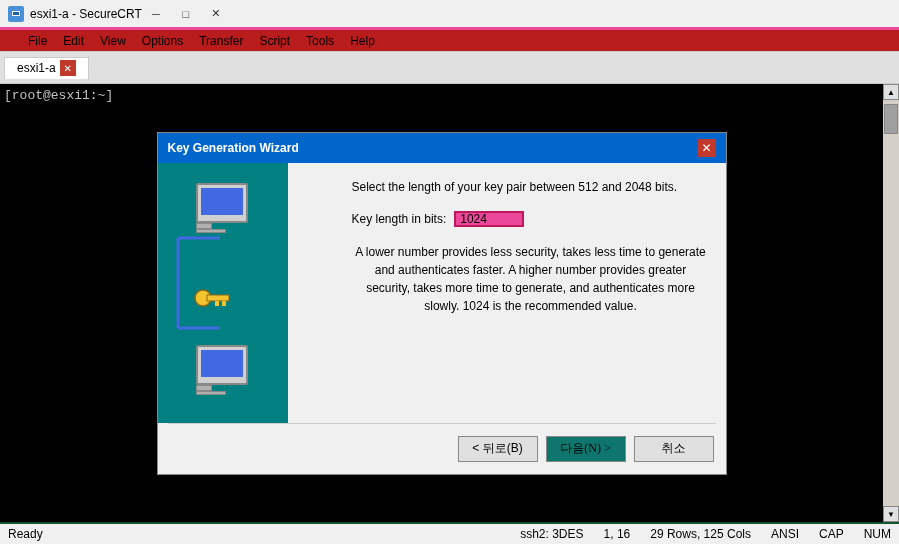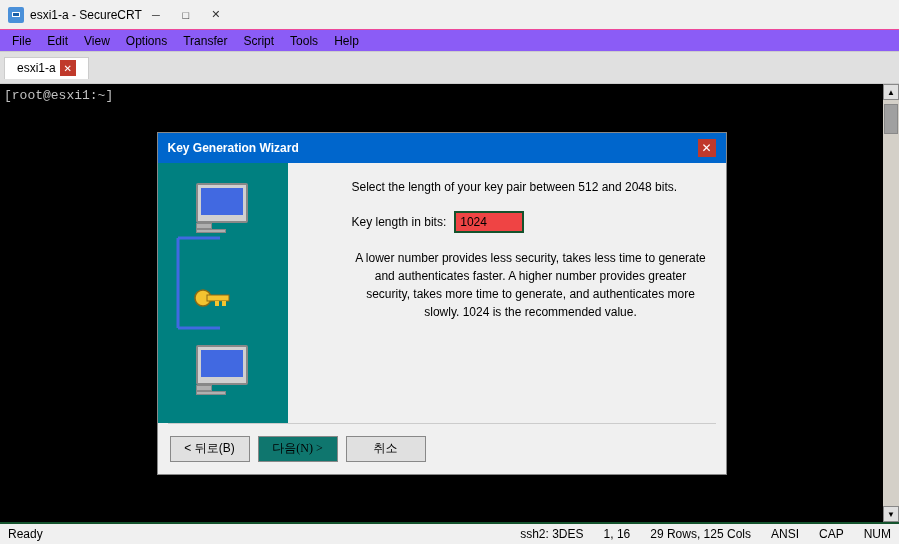--- a/index.html
+++ b/index.html
@@ -14,21 +14,21 @@
       flex-direction: column;
     }
 
     
     #title-bar {
       height: 30px;
       background: #f0f0f0;
       display: flex;
       align-items: center;
       padding: 0 8px;
-      border-bottom: 1px solid #ec4899;
+      border-bottom: 3px solid #ec4899;
       user-select: none;
     }
     #title-bar-icon {
       width: 16px;
       height: 16px;
       margin-right: 6px;
       background: #4a90d9;
       border-radius: 2px;
       display: flex;
       align-items: center;
@@ -47,24 +47,24 @@
       font-size: 11px;
       display: flex;
       align-items: center;
       justify-content: center;
       color: #333;
     }
 
     
     #menu-bar {
       height: 22px;
-      background: #8b5cf6;
-      display: flex;
-      align-items: center;
-      padding: 0 4px;
+      background: #b91c1c;
+      display: flex;
+      align-items: center;
+      padding: 0 20px;
       border-bottom: 1px solid #ccc;
     }
     .menu-item {
       padding: 2px 8px;
       font-size: 12px;
       cursor: pointer;
       color: #000;
     }
 
     
@@ -264,41 +264,42 @@
       display: flex;
       align-items: center;
       margin-bottom: 16px;
       gap: 8px;
     }
     #key-length-label {
       font-size: 12px;
     }
     #key-length-input {
       width: 70px;
-      height: 22px;
-      border: 2px solid #14532d;
-      background: #ef4444;
+      height: 16px;
+      border: 2px solid #be185d;
+      background: #ec4899;
       font-size: 12px;
       padding: 2px 4px;
       outline: none;
     }
     #dialog-description {
       font-size: 12px;
       color: #000;
       line-height: 1.5;
       text-align: center;
     }
     #dialog-separator {
       height: 1px;
       background: #ccc;
       margin: 0 10px;
     }
     #dialog-buttons {
       padding: 12px;
       display: flex;
+      justify-content: flex-end;
       gap: 8px;
     }
     .dialog-btn {
       min-width: 80px;
       height: 26px;
       background: #e0e0e0;
       border: 1px solid #888;
       padding: 0 12px;
       font-size: 12px;
       cursor: pointer;

